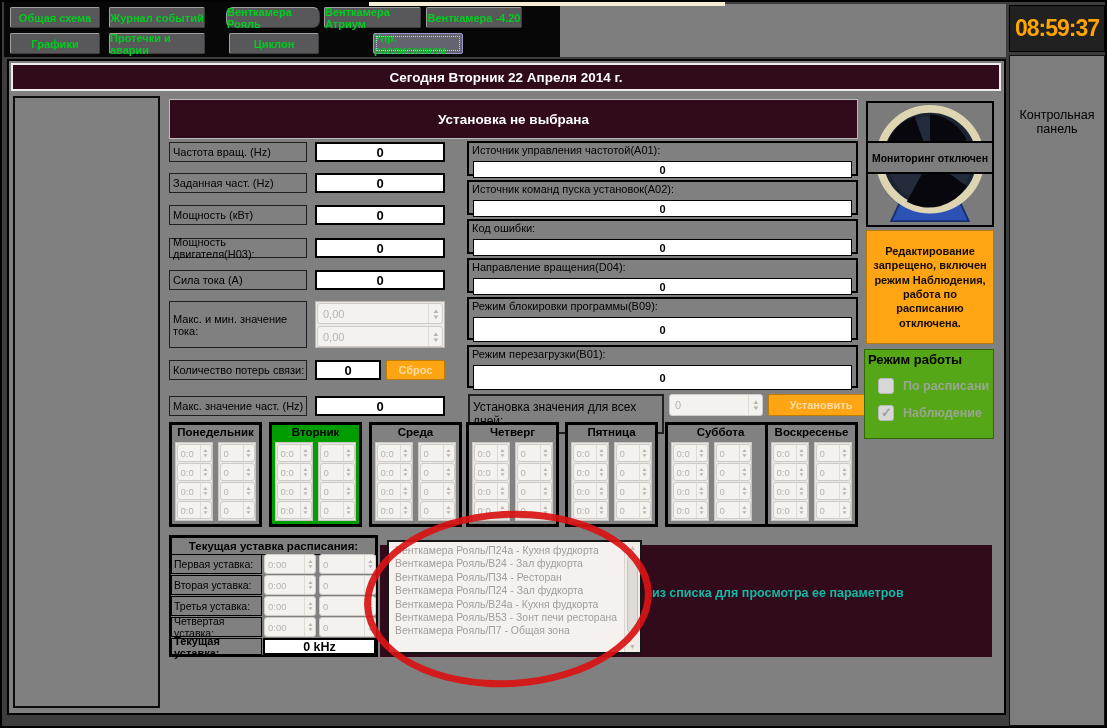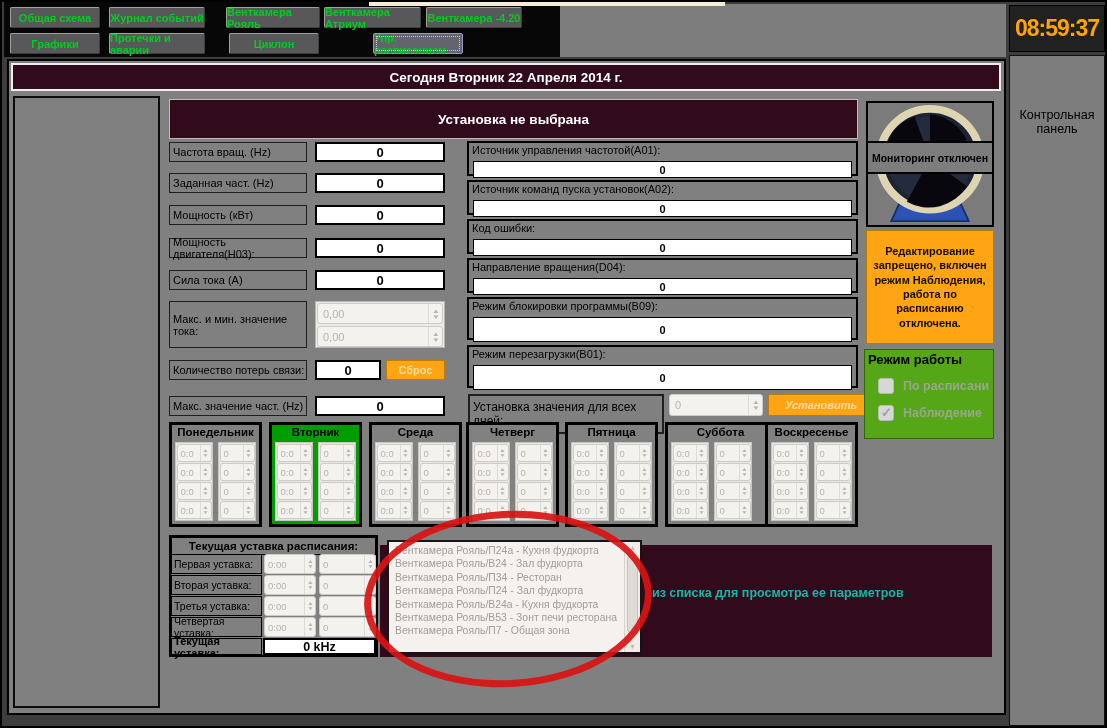--- a/index.html
+++ b/index.html
@@ -127,21 +127,21 @@
       </g>
       <circle cx="64" cy="58" r="10" fill="#2a3040"></circle>
     </svg>
   </div>
   <div class="abs badge">Мониторинг отключен</div>
   <div class="abs warn">Редактирование запрещено, включен режим Наблюдения, работа по расписанию отключена.</div>
 
   <div class="abs ellipse"></div>
 <div class="tbtn" style="left: 8px; top: 5px; width: 90px;">Общая схема</div>
     <div class="tbtn" style="left: 107px; top: 5px; width: 96px;">Журнал событий</div>
-    <div class="tbtn" style="left: 224px; top: 5px; width: 94px;">Венткамера Рояль</div>
+    <div class="tbtn" style="left: 224px; top: 5px; width: 94px; border-radius: 7px;">Венткамера Рояль</div>
     <div class="tbtn" style="left: 322px; top: 5px; width: 97px;">Венткамера Атриум</div>
     <div class="tbtn" style="left: 424px; top: 5px; width: 96px;">Венткамера -4.20</div>
     <div class="tbtn" style="left: 8px; top: 31px; width: 90px;">Графики</div>
     <div class="tbtn" style="left: 107px; top: 31px; width: 96px;">Протечки и аварии</div>
     <div class="tbtn" style="left: 227px; top: 31px; width: 90px;">Циклон</div>
     <div class="tbtn sel" style="left: 327px; top: 31px; width: 90px; margin-left: 44px;">Упр. расписанием</div>
     <div class="lblbox" style="left: 167px; top: 140px; width: 138px; height: 20px;">Частота вращ. (Hz)</div>
     <div class="valbox" style="left: 313px; top: 140px; width: 130px; height: 20px;">0</div>
     <div class="lblbox" style="left: 167px; top: 171px; width: 138px; height: 20px;">Заданная част. (Hz)</div>
     <div class="valbox" style="left: 313px; top: 171px; width: 130px; height: 20px;">0</div>
@@ -198,21 +198,21 @@
       <div class="gfield" style="height: 23px;">0</div>
     </div>
     <div class="lblbox b2" style="left: 466px; top: 392px; width: 196px; height: 40px;">Установка значения для всех дней:</div>
     <div class="spin abs" style="position: absolute; left: 667px; top: 392px; width: 94px; height: 22px;">
       <div class="v">0</div>
       <div class="arr">
         <span>▲</span>
         <span>▼</span>
       </div>
     </div>
-    <div class="obtn" style="left: 766px; top: 392px; width: 106px; height: 22px; font-style: italic;">Установить</div>
+    <div class="obtn" style="left: 766px; top: 392px; width: 106px; height: 22px;">Установить</div>
     <div class="day" style="left: 167px; top: 420px; width: 93px; height: 105px;">
       <div class="dhead">Понедельник</div>
       <div class="dcol" style="left: 3px;">
         <div class="spin sm">
           <div class="v">0:0</div>
           <div class="arr">
             <span>▲</span>
             <span>▼</span>
           </div>
         </div>

